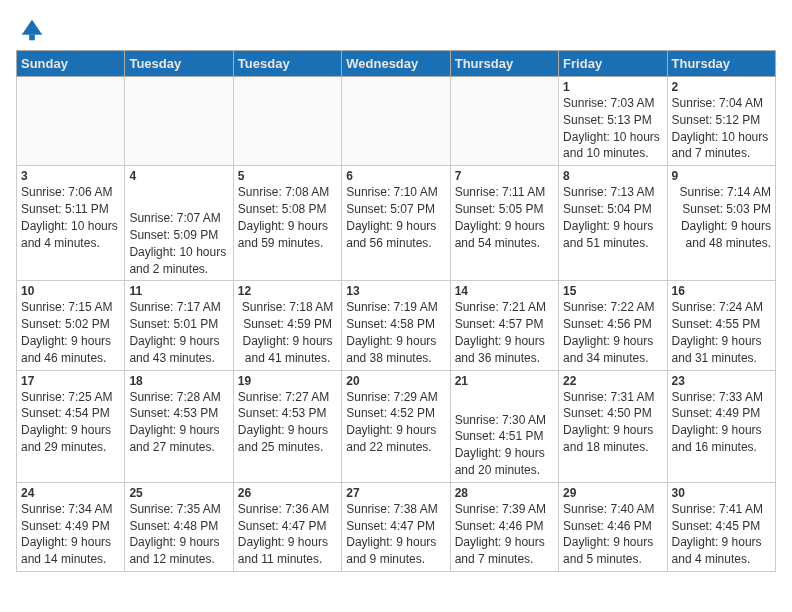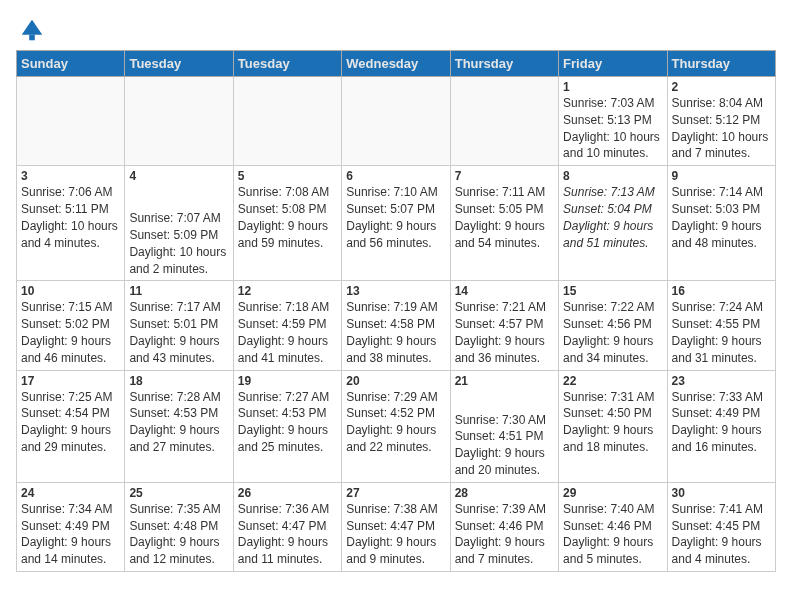--- a/index.html
+++ b/index.html
@@ -123,21 +123,21 @@
         <td class="empty"></td>
         <td class="empty"></td>
         <td>
           <span class="day-number">1</span>
           <div class="day-info" style="white-space: pre-wrap;">Sunrise: 7:03 AM
 Sunset: 5:13 PM
 Daylight: 10 hours and 10 minutes.</div>
         </td>
         <td>
           <span class="day-number">2</span>
-          <div class="day-info" style="white-space: pre-wrap;">Sunrise: 8:04 AM
+          <div class="day-info" style="white-space: pre-wrap;">Sunrise: 7:04 AM
 Sunset: 5:12 PM
 Daylight: 10 hours and 7 minutes.</div>
         </td>
       </tr>
       <tr class="week-row">
         <td>
           <span class="day-number">3</span>
           <div class="day-info" style="white-space: pre-wrap;">Sunrise: 7:06 AM
 Sunset: 5:11 PM
 Daylight: 10 hours and 4 minutes.</div>
@@ -161,47 +161,47 @@
 Daylight: 9 hours and 56 minutes.</div>
         </td>
         <td>
           <span class="day-number">7</span>
           <div class="day-info" style="white-space: pre-wrap;">Sunrise: 7:11 AM
 Sunset: 5:05 PM
 Daylight: 9 hours and 54 minutes.</div>
         </td>
         <td>
           <span class="day-number">8</span>
-          <div class="day-info" style="white-space: pre-wrap; font-style: italic;">Sunrise: 7:13 AM
+          <div class="day-info" style="white-space: pre-wrap;">Sunrise: 7:13 AM
 Sunset: 5:04 PM
 Daylight: 9 hours and 51 minutes.</div>
         </td>
         <td>
           <span class="day-number">9</span>
-          <div class="day-info" style="white-space: pre-wrap;">Sunrise: 7:14 AM
+          <div class="day-info" style="white-space: pre-wrap; text-align: right;">Sunrise: 7:14 AM
 Sunset: 5:03 PM
 Daylight: 9 hours and 48 minutes.</div>
         </td>
       </tr>
       <tr class="week-row">
         <td>
           <span class="day-number">10</span>
           <div class="day-info" style="white-space: pre-wrap;">Sunrise: 7:15 AM
 Sunset: 5:02 PM
 Daylight: 9 hours and 46 minutes.</div>
         </td>
         <td>
           <span class="day-number">11</span>
           <div class="day-info" style="white-space: pre-wrap;">Sunrise: 7:17 AM
 Sunset: 5:01 PM
 Daylight: 9 hours and 43 minutes.</div>
         </td>
         <td>
           <span class="day-number">12</span>
-          <div class="day-info" style="white-space: pre-wrap;">Sunrise: 7:18 AM
+          <div class="day-info" style="white-space: pre-wrap; text-align: center;">Sunrise: 7:18 AM
 Sunset: 4:59 PM
 Daylight: 9 hours and 41 minutes.</div>
         </td>
         <td>
           <span class="day-number">13</span>
           <div class="day-info" style="white-space: pre-wrap;">Sunrise: 7:19 AM
 Sunset: 4:58 PM
 Daylight: 9 hours and 38 minutes.</div>
         </td>
         <td>

